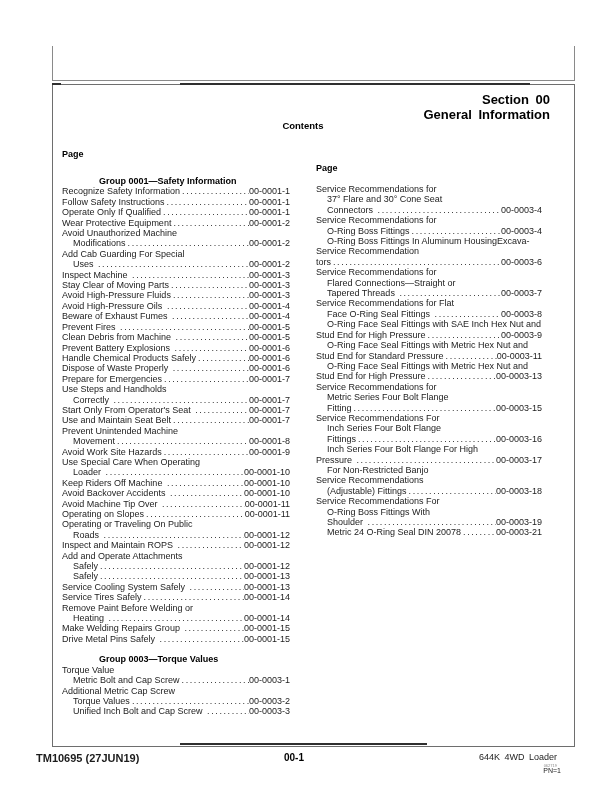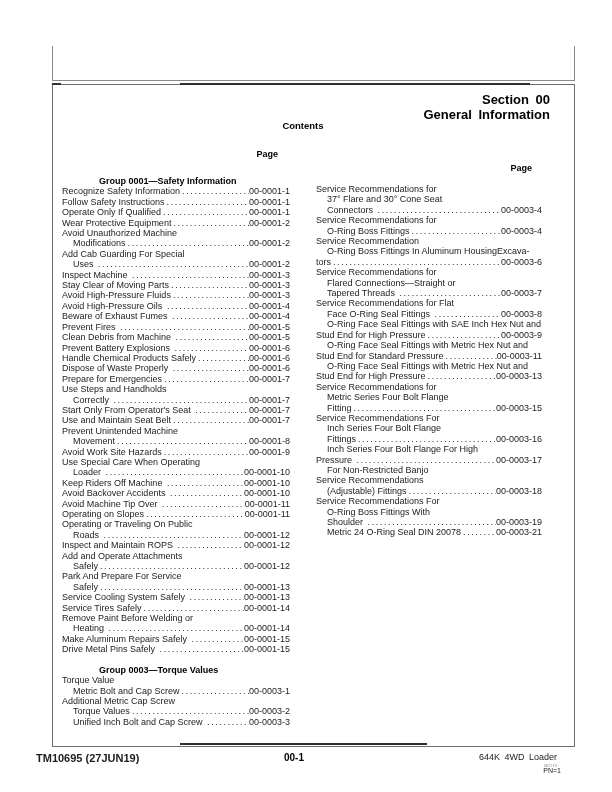--- a/index.html
+++ b/index.html
@@ -11,21 +11,21 @@
   
   .main-box{position:absolute;left:52px;top:84px;width:521px;height:661px;border:1px solid #6e6e6e;}
   .seg{position:absolute;background:#2f2f2f;height:2px;}
   .seg-top{left:180px;top:83px;width:350px;}
   .seg-top-l{left:52px;top:83px;width:9px;}
   .seg-bottom{left:180px;top:743px;width:247px;}
   .section-header{position:absolute;top:92px;right:62px;text-align:right;
                   font-size:13px;font-weight:bold;color:#000;line-height:15px;word-spacing:3px;}
   .contents-label{position:absolute;left:253px;top:120px;width:100px;text-align:center;
                   font-size:9.5px;font-weight:bold;color:#000;}
-  .page-label{position:absolute;font-size:9px;font-weight:bold;color:#000;text-align:right;}
+  .page-label{position:absolute;font-size:9px;font-weight:bold;color:#000;}
   .page-label.left{left:62px;top:149px;width:216px;}
   .page-label.right{left:316px;top:163px;width:216px;}
   .toc-col{position:absolute;font-size:9px;line-height:10.4px;}
   .toc-col.left{left:62px;top:176px;width:228px;}
   .toc-col.right{left:316px;top:184px;width:226px;}
   .toc-line{display:flex;align-items:baseline;line-height:10.4px;}
   .toc-line .t{white-space:pre;}
   .toc-line .dots{flex:1 1 auto;min-width:0;overflow:hidden;white-space:nowrap;
                   letter-spacing:1.6px;padding-left:2px;padding-right:1px;}
   .toc-line .pg{white-space:pre;}
@@ -228,23 +228,20 @@
         <span class="pg">00-0001-12</span>
       </div>
       <div class="toc-line">
         <span class="t">Add and Operate Attachments</span>
       </div>
       <div class="toc-line ind1">
         <span class="t">Safely</span>
         <span class="dots">........................................................................................................................</span>
         <span class="pg">00-0001-12</span>
       </div>
-      <div class="toc-line">
-        <span class="t">Park And Prepare For Service</span>
-      </div>
       <div class="toc-line ind1">
         <span class="t">Safely</span>
         <span class="dots">........................................................................................................................</span>
         <span class="pg">00-0001-13</span>
       </div>
       <div class="toc-line">
         <span class="t">Service Cooling System Safely </span>
         <span class="dots">........................................................................................................................</span>
         <span class="pg">00-0001-13</span>
       </div>
@@ -255,21 +252,21 @@
       </div>
       <div class="toc-line">
         <span class="t">Remove Paint Before Welding or</span>
       </div>
       <div class="toc-line ind1">
         <span class="t">Heating </span>
         <span class="dots">........................................................................................................................</span>
         <span class="pg">00-0001-14</span>
       </div>
       <div class="toc-line">
-        <span class="t">Make Aluminum Repairs Safely </span>
+        <span class="t">Make Welding Repairs Group </span>
         <span class="dots">........................................................................................................................</span>
         <span class="pg">00-0001-15</span>
       </div>
       <div class="toc-line">
         <span class="t">Drive Metal Pins Safely </span>
         <span class="dots">........................................................................................................................</span>
         <span class="pg">00-0001-15</span>
       </div>
       <div class="toc-spacer"></div>
       <div class="toc-line toc-heading">
@@ -310,25 +307,25 @@
         <span class="pg">00-0003-4</span>
       </div>
       <div class="toc-line">
         <span class="t">Service Recommendations for</span>
       </div>
       <div class="toc-line ind1">
         <span class="t">O-Ring Boss Fittings</span>
         <span class="dots">........................................................................................................................</span>
         <span class="pg">00-0003-4</span>
       </div>
+      <div class="toc-line ind1">
+        <span class="t">O-Ring Boss Fittings In Aluminum HousingExcava-</span>
+      </div>
       <div class="toc-line">
         <span class="t">Service Recommendation</span>
-      </div>
-      <div class="toc-line ind1">
-        <span class="t">O-Ring Boss Fittings In Aluminum HousingExcava-</span>
       </div>
       <div class="toc-line">
         <span class="t">tors</span>
         <span class="dots">........................................................................................................................</span>
         <span class="pg">00-0003-6</span>
       </div>
       <div class="toc-line">
         <span class="t">Service Recommendations for</span>
       </div>
       <div class="toc-line ind1">

